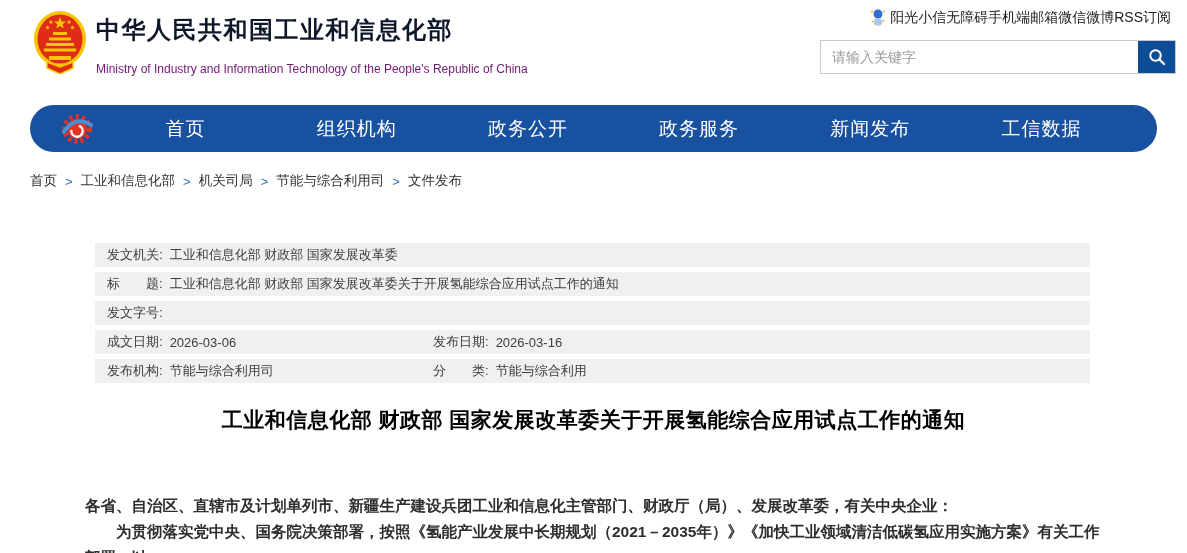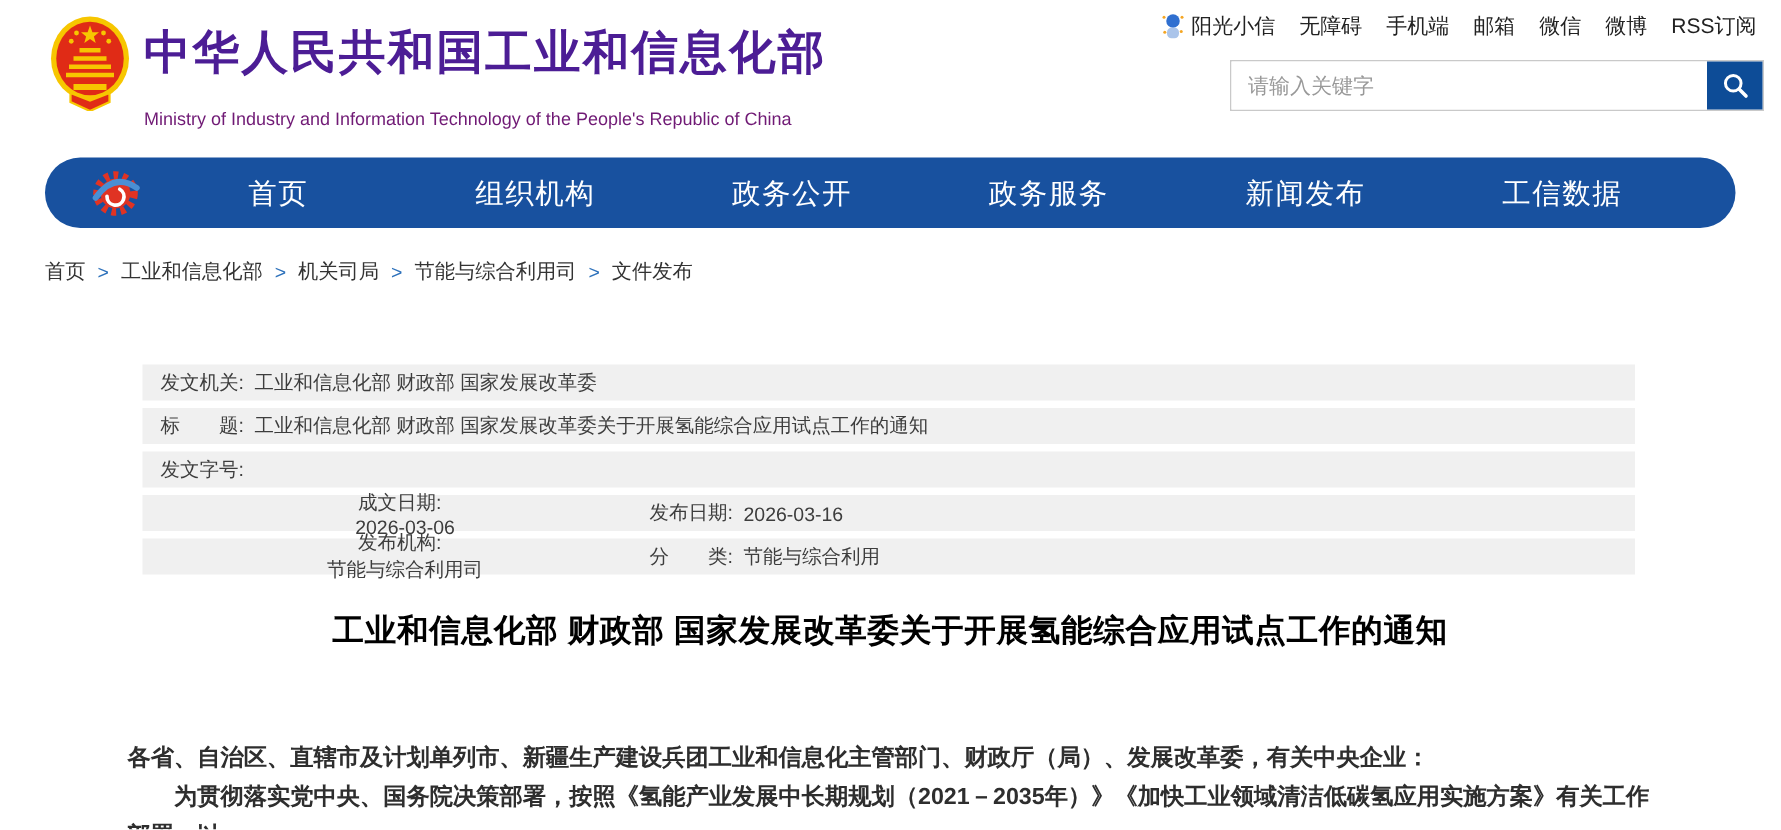--- a/index.html
+++ b/index.html
@@ -3,24 +3,24 @@
 <meta charset="utf-8">
 <style>
   * { margin:0; padding:0; box-sizing:border-box; }
   body { background:#fff; font-family:"Liberation Sans","DejaVu Sans",sans-serif; }
   .page { position:relative; width:1187px; height:553px; background:#fff; overflow:hidden; }
 
   
   .brand { position:absolute; left:32px; top:8px; display:flex; align-items:flex-start; text-decoration:none; cursor:pointer; }
   .emblem { width:56px; height:66px; display:block; }
   .title-block { margin-left:8px; padding-top:6px; }
-  .title-cn { font-size:31px; font-weight:bold; color:#4c1d95; letter-spacing:1.5px; white-space:nowrap; }
+  .title-cn { font-size:24px; font-weight:bold; color:#0f172a; letter-spacing:1.5px; white-space:nowrap; }
   .title-en { font-size:12px; color:#701a75; margin-top:16px; white-space:nowrap; }
 
-  .quick-links { position:absolute; top:9px; right:16px; display:flex; align-items:flex-start; gap:16px; font-size:14px; }
+  .quick-links { position:absolute; top:9px; right:16px; display:flex; align-items:flex-start; font-size:14px; }
   .quick-links a { color:#222; text-decoration:none; display:flex; align-items:center; gap:4px; white-space:nowrap; cursor:pointer; }
 
   .search-bar { position:absolute; top:40px; left:820px; width:356px; height:34px; display:flex; border:1px solid #c9c9c9; background:#fff; }
   .search-input { flex:1; border:none; outline:none; padding:0 11px; font-size:14px; color:#7f1d1d; font-family:inherit; }
   .search-input::placeholder { color:#999; }
   .search-btn { width:37px; background:#0d4c97; border:none; display:flex; align-items:center; justify-content:center; cursor:pointer; }
 
   
   .nav { position:absolute; top:105px; left:30px; width:1127px; height:47px; background:#18519f; border-radius:26px; display:flex; align-items:center; padding:0 30px; }
   .nav-logo { width:34px; height:34px; margin-right:6px; flex:none; cursor:pointer; }
@@ -29,21 +29,21 @@
 
   
   .breadcrumb { position:absolute; top:172px; left:30px; display:flex; align-items:center; gap:8px; font-size:13.5px; color:#333; }
   .breadcrumb a { color:#333; text-decoration:none; cursor:pointer; white-space:nowrap; }
   .breadcrumb .sep { color:#2d71bb; font-size:13px; }
 
   
   .meta { position:absolute; top:243px; left:95px; width:995px; }
   .meta-row { height:24px; background:#f0f0f0; margin-bottom:5px; display:flex; align-items:center; padding-left:12px; font-size:13px; color:#3d3d3d; }
   .meta-cell { display:flex; align-items:center; }
-  .meta-cell.fixed { width:326px;flex-direction:column; }
+  .meta-cell.fixed { width:326px; }
   .meta-label { white-space:pre; margin-right:7px; }
   .meta-value { white-space:pre; }
 
   
   .article-title { position:absolute; top:406px; left:40px; width:1107px; text-align:center; font-size:21px; font-weight:bold; color:#000; letter-spacing:0.5px; }
   .article-body { position:absolute; top:493px; left:85px; width:1022px; font-size:15.5px; color:#2e2e2e; line-height:26px; }
   .article-body p { margin:0;font-weight:bold; }
   .article-body p.indent { text-indent:2em; }
 </style>
 </head>

